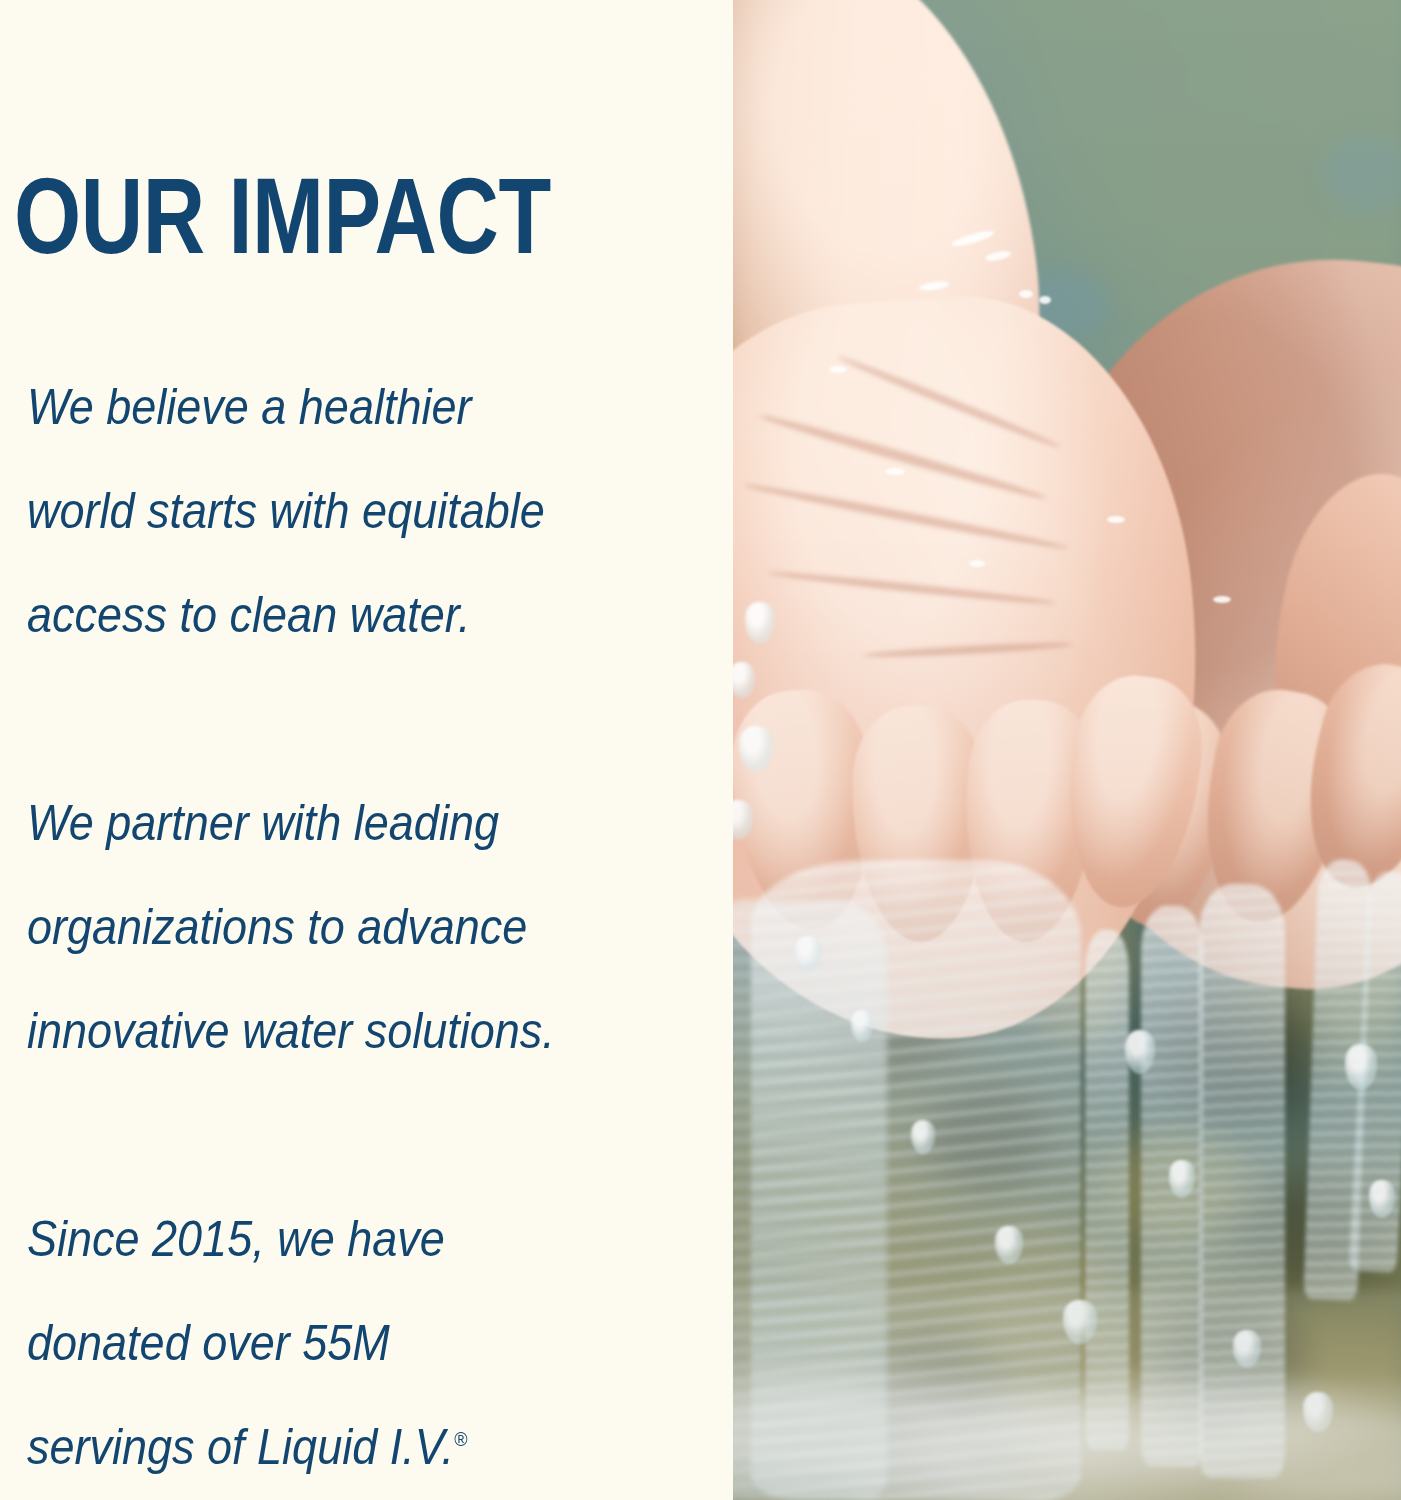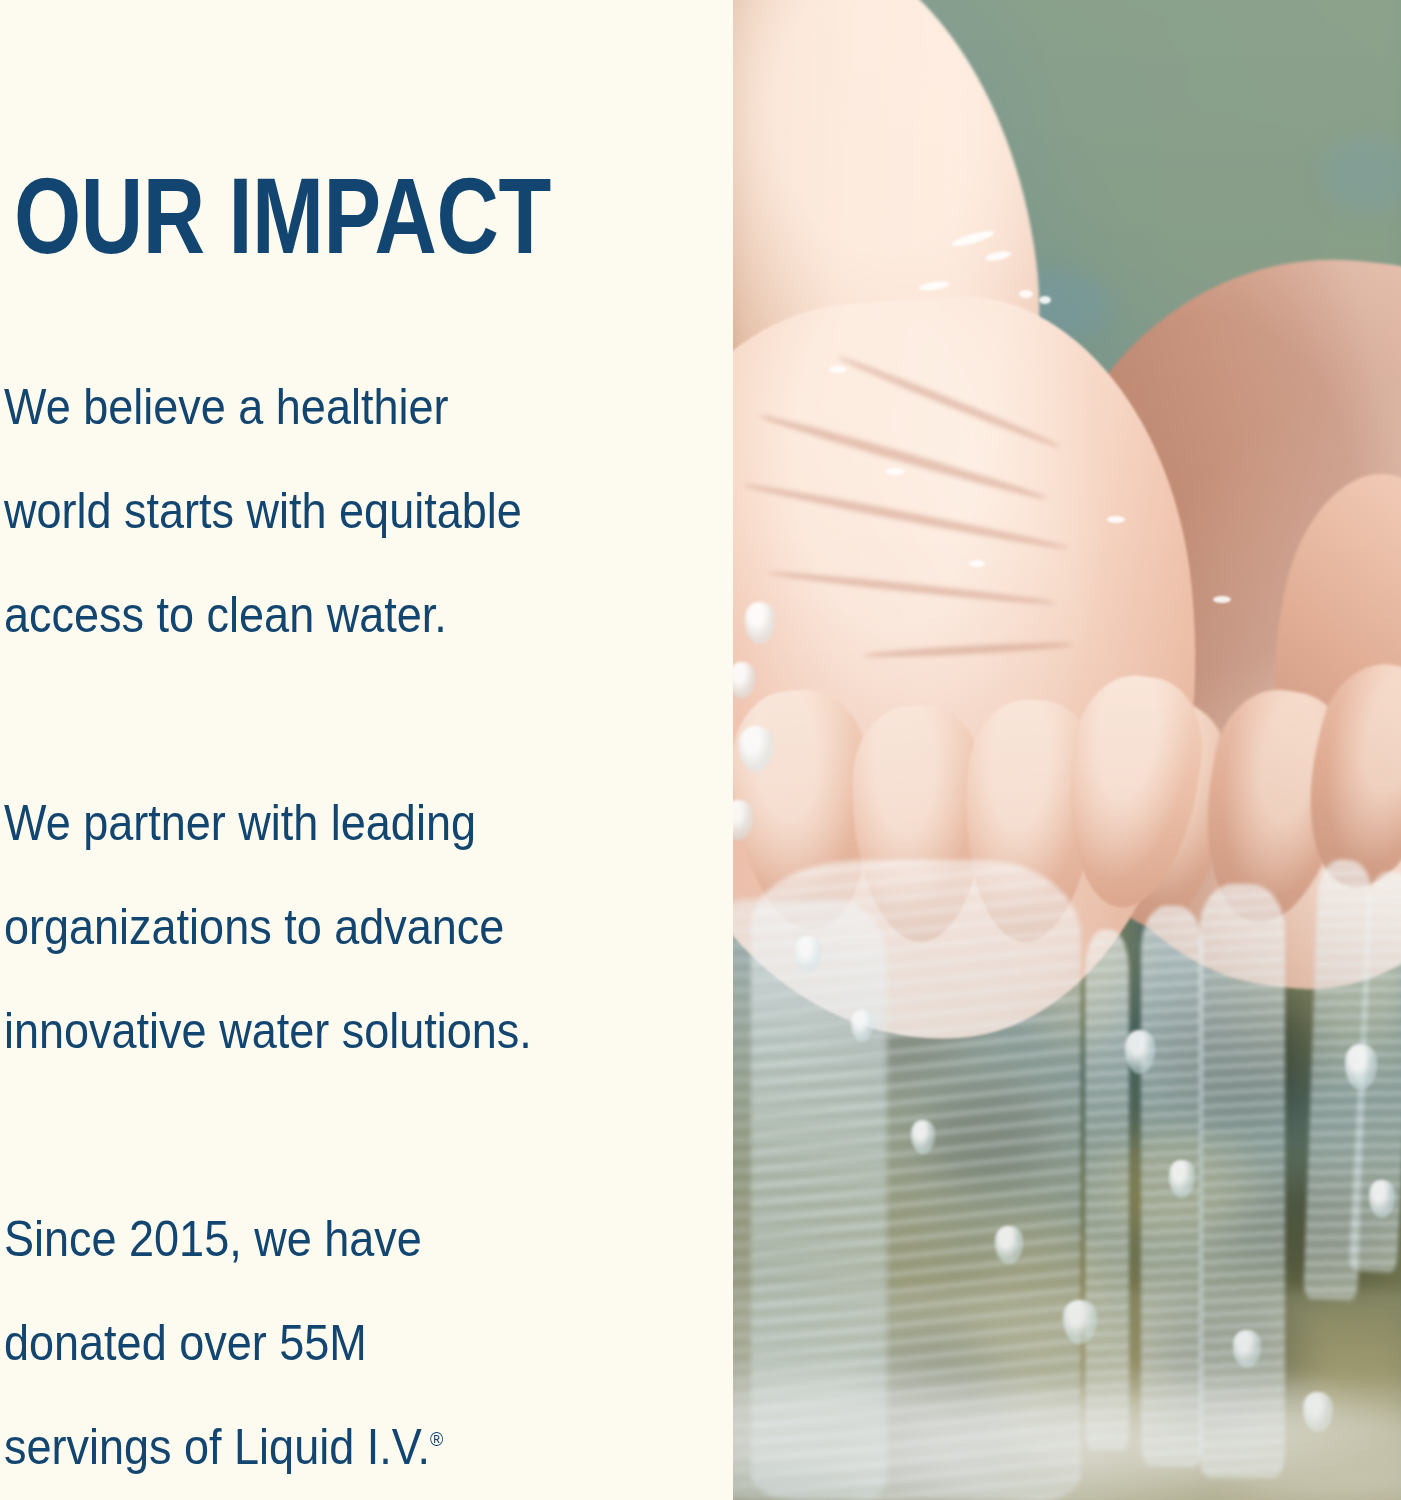--- a/index.html
+++ b/index.html
@@ -43,23 +43,24 @@
     line-height:100px;
     letter-spacing:-0.5px;
     color:#12456f;
     transform:scaleX(0.80);
     transform-origin:left top;
     white-space:nowrap;
   }
 
   .body-copy {
     position:absolute;
-    left:4px;
+    left:27px;
     top:355px;
     width:660px;
+    font-style:italic;
   }
 
   .body-copy p {
     font-family:"Liberation Sans Narrow","Liberation Sans",sans-serif;
     font-size:50px;
     line-height:104px;
     color:#12456f;
     transform:scaleX(0.90);
     transform-origin:left top;
     margin:0 0 104px 0;

